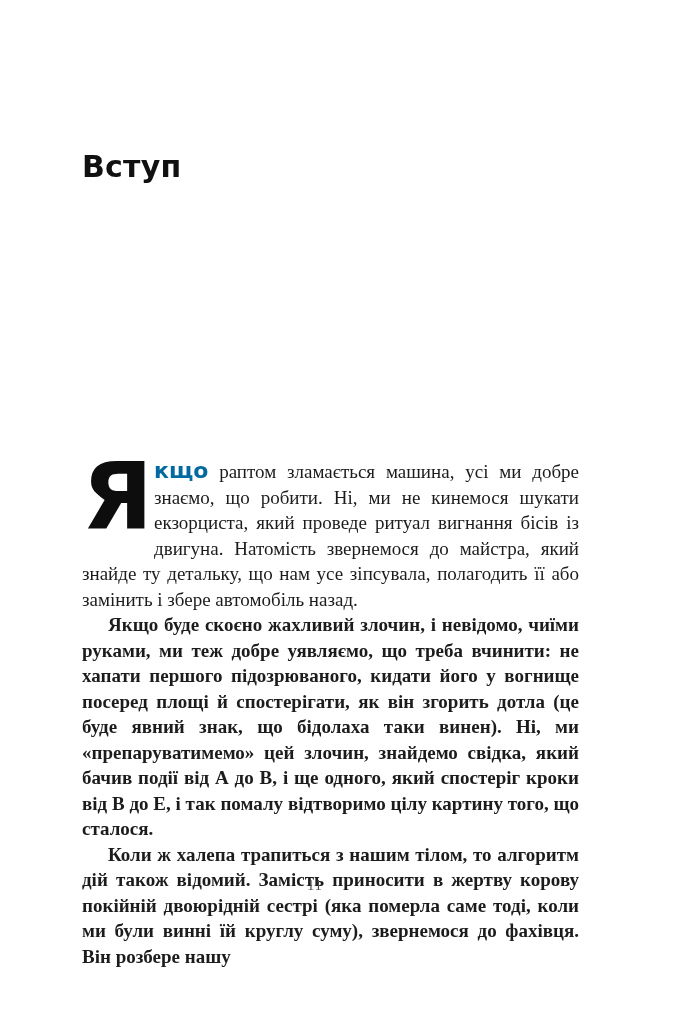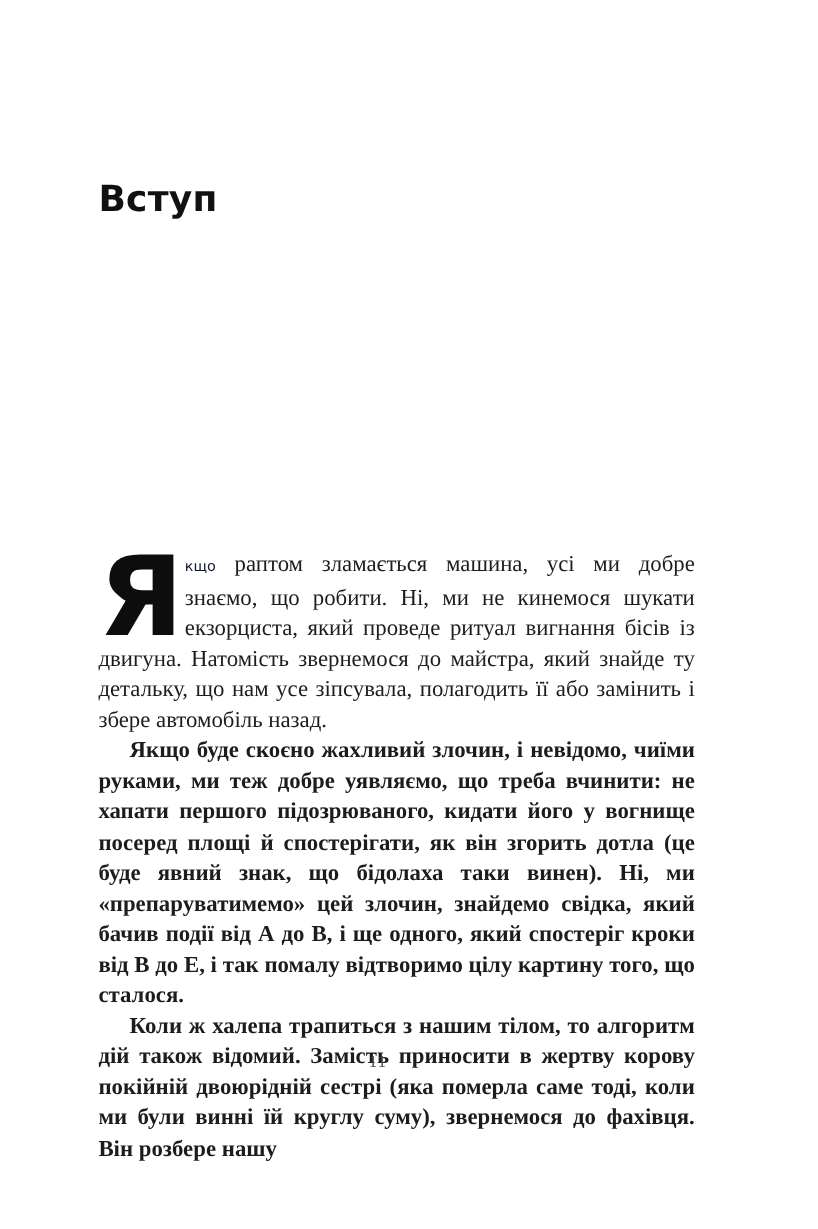--- a/index.html
+++ b/index.html
@@ -53,23 +53,23 @@
     height: 76px;
     font-family: "DejaVu Sans", sans-serif;
     font-weight: bold;
     font-size: 92px;
     line-height: 76px;
     margin: 2px 12px 0 0;
     color: #0d0d0d;
   }
   .lead-word {
     font-family: "DejaVu Sans", sans-serif;
-    font-weight: normal;
-    font-size: 12px;
-    color: #0f172a;
+    font-weight: bold;
+    font-size: 22px;
+    color: #0369a1;
   }
   .page-number {
     position: absolute;
     top: 866px;
     left: 230px;
     width: 170px;
     text-align: center;
     font-family: "Liberation Serif", serif;
     font-size: 14px;
     letter-spacing: 1px;

